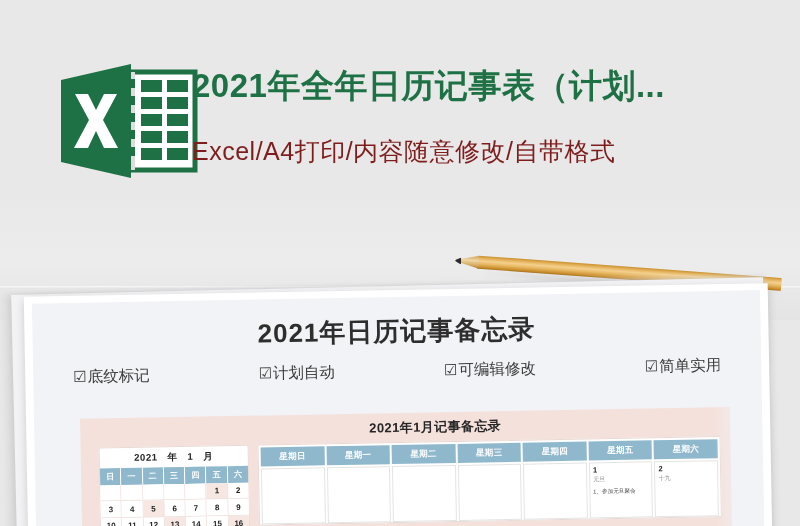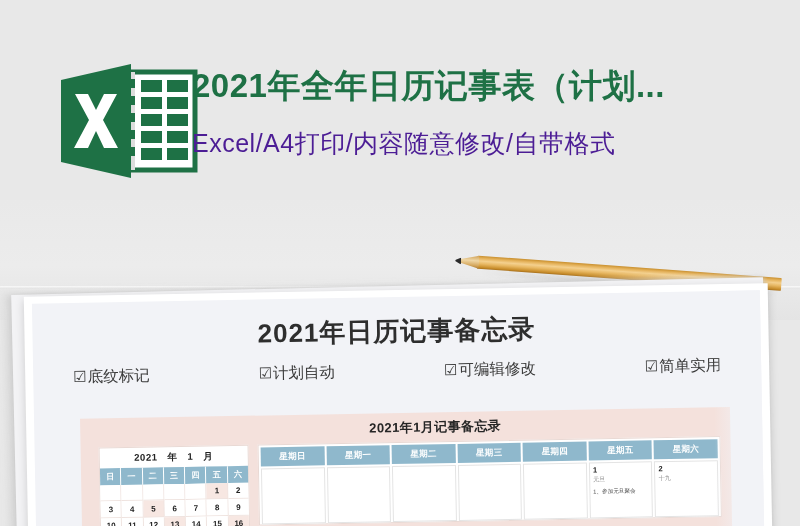--- a/index.html
+++ b/index.html
@@ -22,22 +22,22 @@
   #main-title{
     color:#1e7145;
     font-size:33px;
     font-weight:bold;
     letter-spacing:0.5px;
     line-height:44px;
     white-space:nowrap;
     overflow:hidden;
   }
   #sub-title{
-    margin-top:18px;
-    color:#4c1d95;
+    margin-top:26px;
+    color:#7f1d1d;
     font-size:25px;
     line-height:34px;
     letter-spacing:0.5px;
     white-space:nowrap;
   }
   
   #desk{
     position:absolute;left:0;top:200px;width:800px;height:120px;
     background:linear-gradient(180deg,#e9e9e9 0%,#ececec 55%,#e4e4e4 100%);
   }

